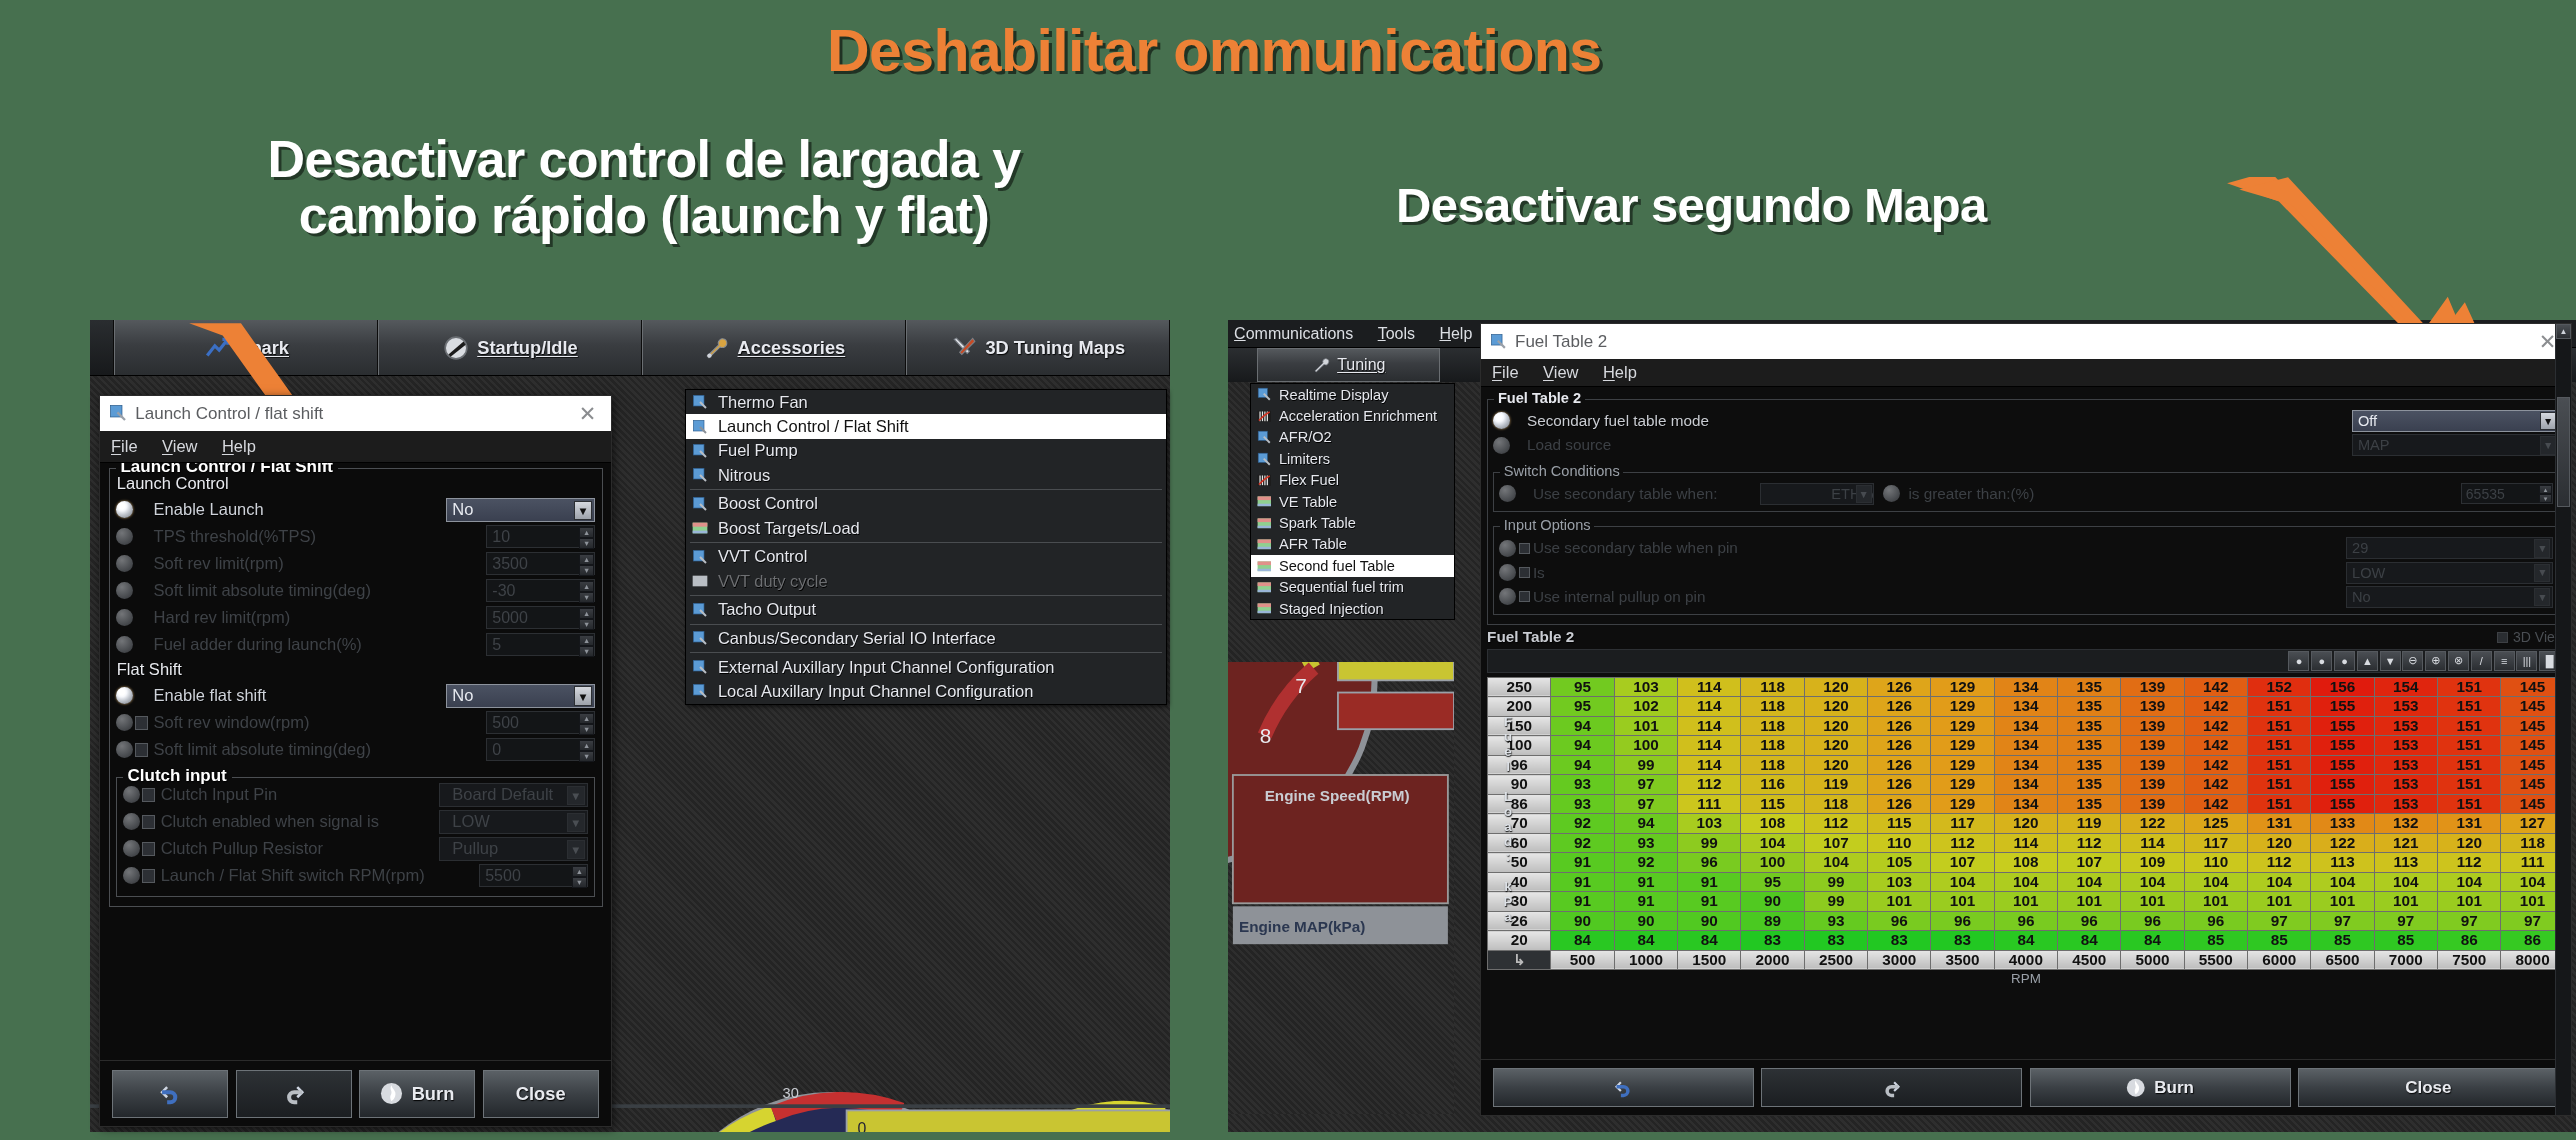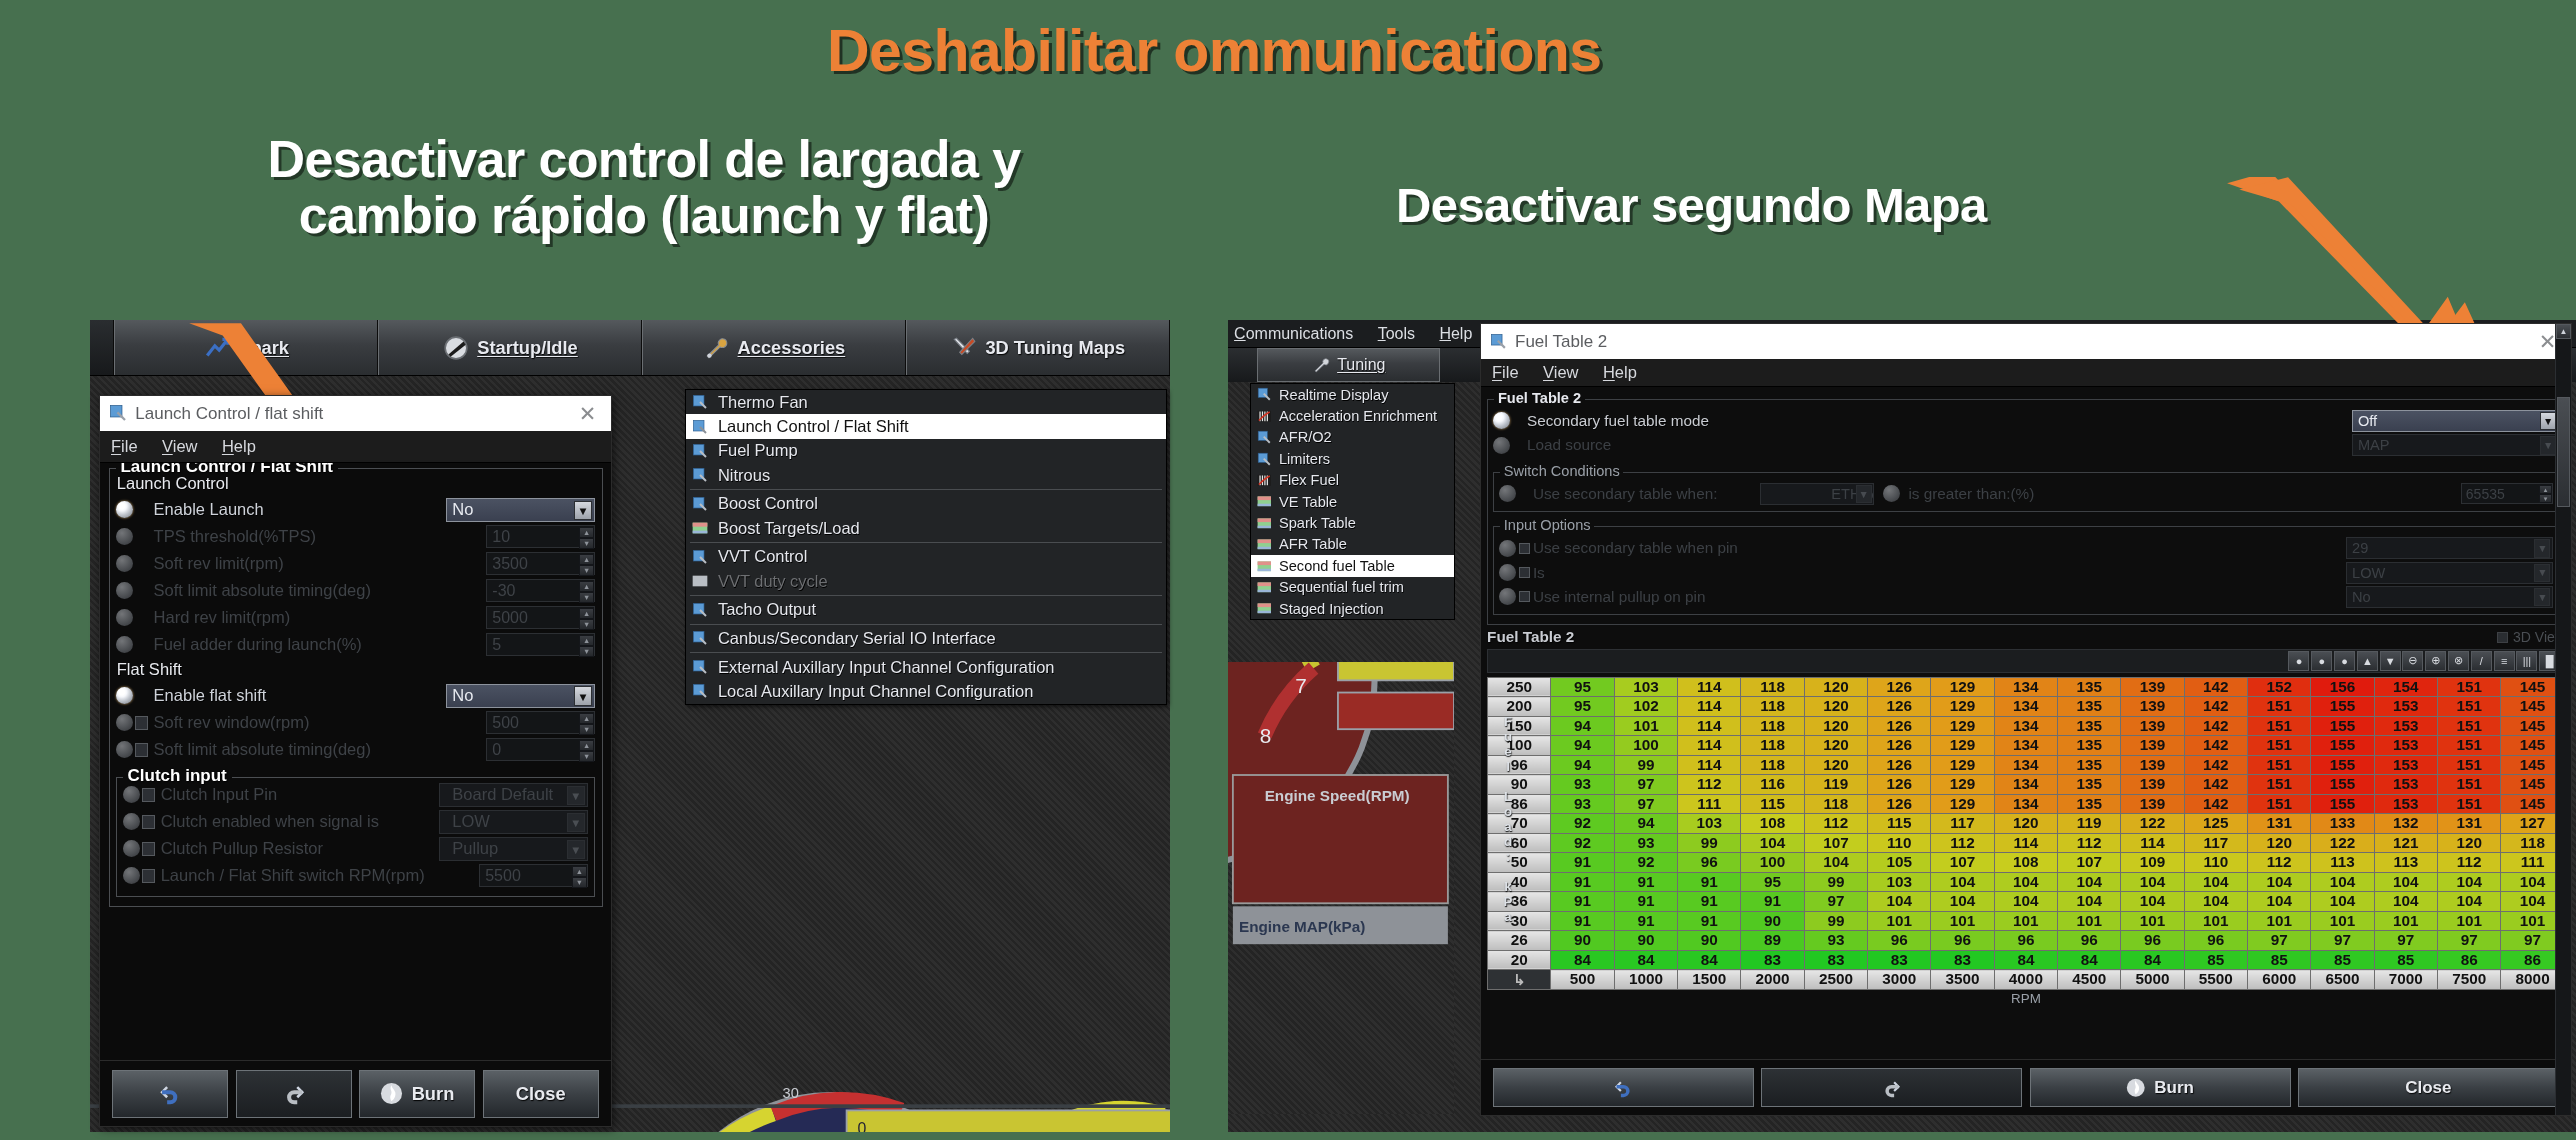--- a/index.html
+++ b/index.html
@@ -1294,39 +1294,20 @@
             <td style="background: rgb(174, 204, 31);">104</td>
             <td style="background: rgb(174, 204, 31);">104</td>
             <td style="background: rgb(174, 204, 31);">104</td>
             <td style="background: rgb(174, 204, 31);">104</td>
             <td style="background: rgb(174, 204, 31);">104</td>
             <td style="background: rgb(174, 204, 31);">104</td>
             <td style="background: rgb(174, 204, 31);">104</td>
             <td style="background: rgb(174, 204, 31);">104</td>
           </tr>
           <tr>
-            <td class="hdr">36</td>
-            <td style="background: rgb(88, 202, 33);">91</td>
-            <td style="background: rgb(88, 202, 33);">91</td>
-            <td style="background: rgb(88, 202, 33);">91</td>
-            <td style="background: rgb(88, 202, 33);">91</td>
-            <td style="background: rgb(128, 203, 32);">97</td>
-            <td style="background: rgb(174, 204, 31);">104</td>
-            <td style="background: rgb(174, 204, 31);">104</td>
-            <td style="background: rgb(174, 204, 31);">104</td>
-            <td style="background: rgb(174, 204, 31);">104</td>
-            <td style="background: rgb(174, 204, 31);">104</td>
-            <td style="background: rgb(174, 204, 31);">104</td>
-            <td style="background: rgb(174, 204, 31);">104</td>
-            <td style="background: rgb(174, 204, 31);">104</td>
-            <td style="background: rgb(174, 204, 31);">104</td>
-            <td style="background: rgb(174, 204, 31);">104</td>
-            <td style="background: rgb(174, 204, 31);">104</td>
-          </tr>
-          <tr>
             <td class="hdr">30</td>
             <td style="background: rgb(88, 202, 33);">91</td>
             <td style="background: rgb(88, 202, 33);">91</td>
             <td style="background: rgb(88, 202, 33);">91</td>
             <td style="background: rgb(81, 201, 33);">90</td>
             <td style="background: rgb(141, 203, 31);">99</td>
             <td style="background: rgb(154, 204, 31);">101</td>
             <td style="background: rgb(154, 204, 31);">101</td>
             <td style="background: rgb(154, 204, 31);">101</td>
             <td style="background: rgb(154, 204, 31);">101</td>

